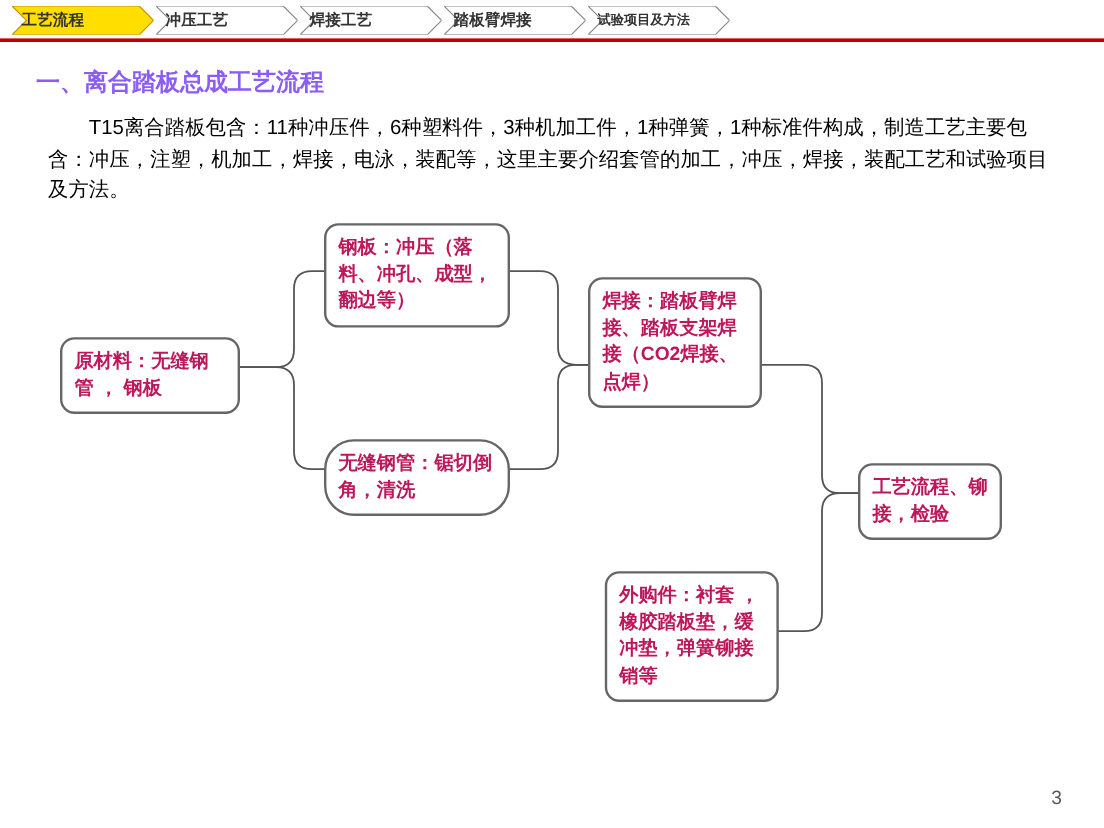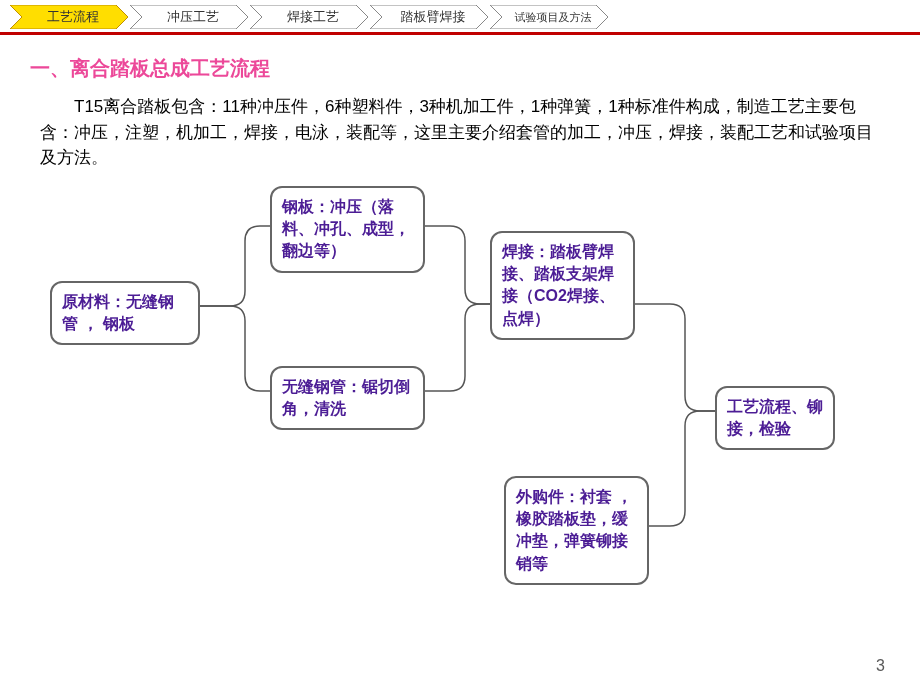--- a/index.html
+++ b/index.html
@@ -23,42 +23,42 @@
       display: flex;
       align-items: center;
       margin-right: 2px;
     }
     .nav-chevron {
       flex-shrink: 0;
     }
     .nav-label {
       position: absolute;
       width: 100%;
-      text-align: center;
+      text-align: left;
       font-size: 13px;
-      font-weight: normal;
+      font-weight: bold;
       color: #333;
       padding-left: 8px;
       line-height: 1.1;
     }
     .nav-label.two-line {
       font-size: 11px;
     }
     .red-band {
       height: 3px;
       background: #c00000;
       margin-top: 2px;
     }
     .content {
       padding: 20px 30px 0 30px;
     }
     .heading {
       font-size: 20px;
       font-weight: bold;
-      color: #ec4899;
+      color: #8b5cf6;
       margin-bottom: 12px;
     }
     .paragraph {
       font-size: 17px;
       color: #000;
       line-height: 1.5;
       text-indent: 2em;
       padding: 0 10px;
     }
     .diagram {
@@ -68,21 +68,21 @@
       margin-top: 10px;
     }
     .box {
       position: absolute;
       border: 2px solid #666;
       border-radius: 12px;
       background: #fff;
       padding: 8px 10px;
       font-size: 16px;
       font-weight: bold;
-      color: #4c1d95;
+      color: #be185d;
       line-height: 1.4;
     }
     .page-num {
       position: absolute;
       bottom: 15px;
       right: 35px;
       font-size: 16px;
       color: #595959;
     }
     .connector-svg {
@@ -146,21 +146,21 @@
         <path d="M603 345 L640 345 Q655 345 655 330 L655 245 Q655 230 670 230 L685 230"></path>
       </g>
     </svg>
 
     <div class="box" style="left:20px; top:100px; width:150px;">
       <span>原材料：无缝钢管 ， 钢板</span>
     </div>
     <div class="box" style="left:240px; top:5px; width:155px;">
       <span>钢板：冲压（落料、冲孔、成型，翻边等）</span>
     </div>
-    <div class="box" style="left:240px; top:185px; width:155px;">
+    <div class="box" style="left:240px; top:185px; width:155px;border-radius:25px;">
       <span>无缝钢管：锯切倒角，清洗</span>
     </div>
     <div class="box" style="left:460px; top:50px; width:145px;">
       <span>焊接：踏板臂焊接、踏板支架焊接（CO2焊接、点焊）</span>
     </div>
     <div class="box" style="left:460px; top:295px; width:145px;margin-left:14px;">
       <span>外购件：衬套 ，橡胶踏板垫，缓冲垫，弹簧铆接销等</span>
     </div>
     <div class="box" style="left:685px; top:205px; width:120px;">
       <span>工艺流程、铆接，检验</span>

